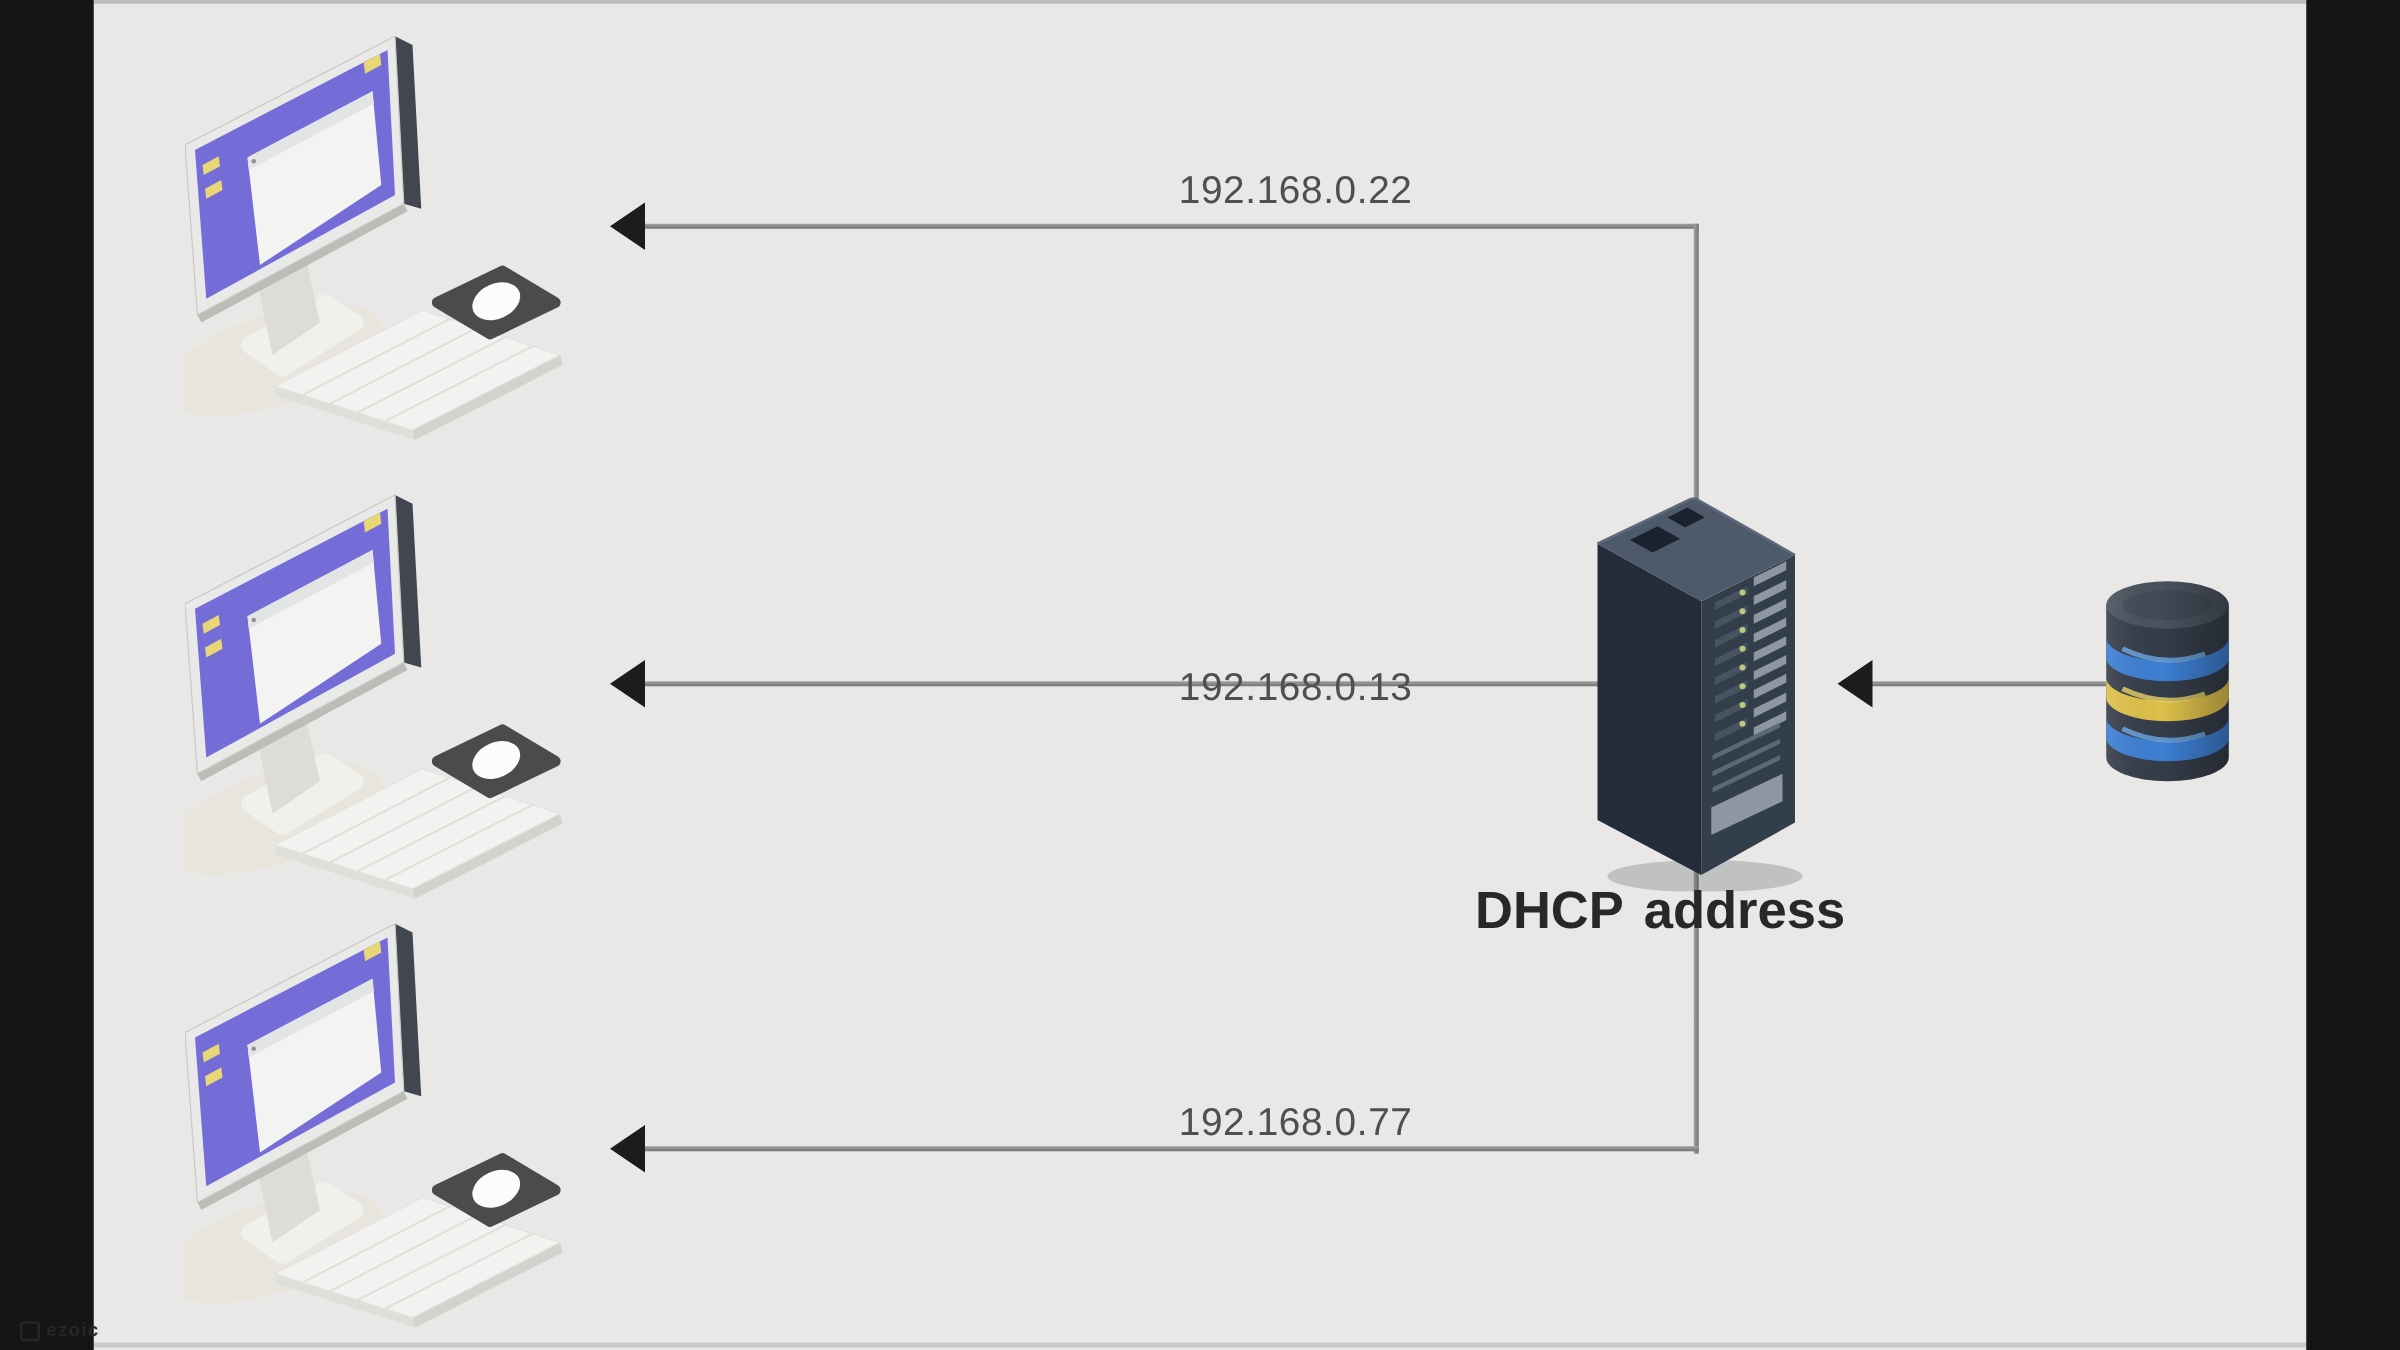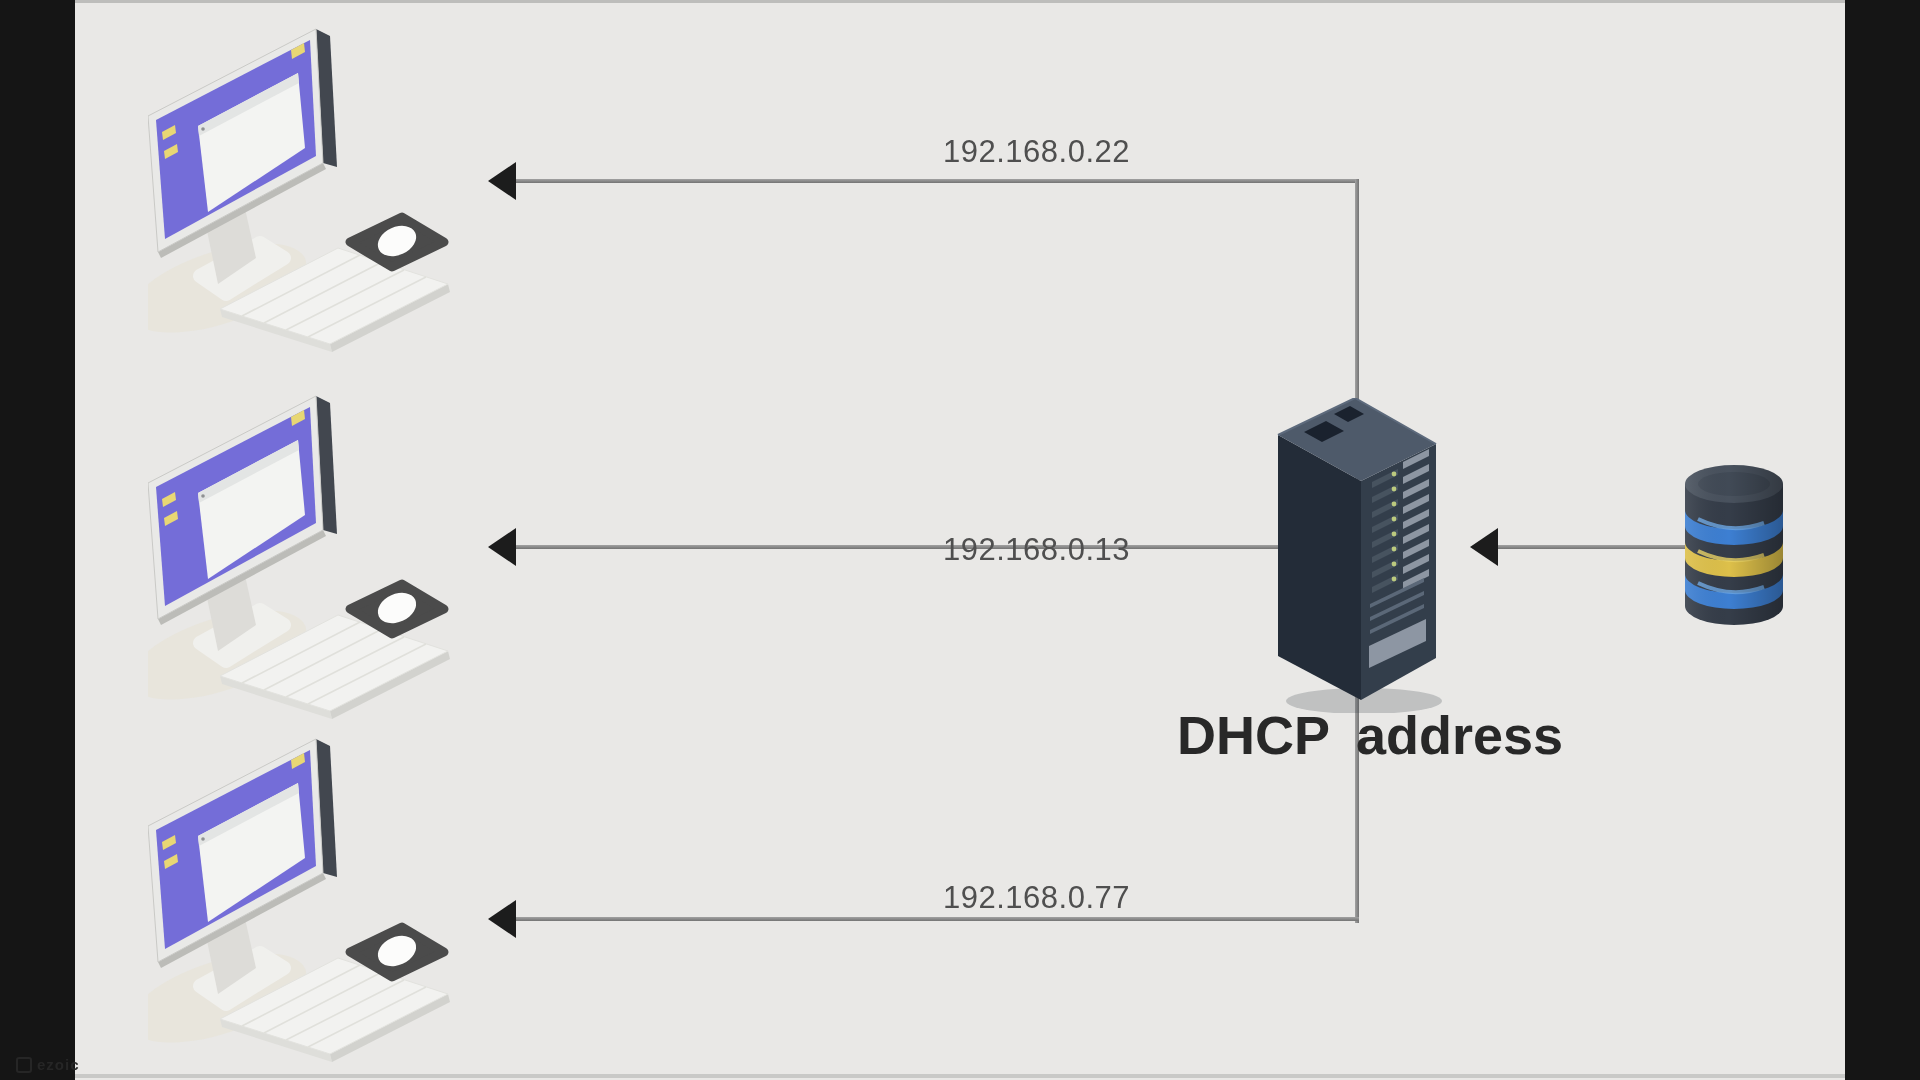--- a/index.html
+++ b/index.html
@@ -13,21 +13,21 @@
   .edge-strip.bottom{top:1074px;height:4px;background:#c9c9c7;}
   .hline{position:absolute;height:4px;background:linear-gradient(#a2a2a2,#747474);z-index:1;}
   .vline{position:absolute;width:4px;background:linear-gradient(to right,#a2a2a2,#747474);z-index:1;}
   .arrowhead-left{position:absolute;width:0;height:0;z-index:2;
     border-top:19px solid transparent;border-bottom:19px solid transparent;
     border-right:28px solid #1c1c1c;}
   .node{position:absolute;z-index:3;}
   .ip-label{position:absolute;width:400px;text-align:right;font-size:31px;
     letter-spacing:.5px;color:#4f4f4f;z-index:4;}
   .dhcp-label{position:absolute;left:1180px;top:704px;width:380px;display:flex;
-    justify-content:center;gap:26px;font-size:54px;font-weight:700;color:#282828;z-index:4;}
+    justify-content:flex-start;gap:16px;font-size:42px;font-weight:700;color:#282828;z-index:4;}
   .db-label{position:absolute;left:1610px;top:646px;width:260px;text-align:center;
     font-size:35px;font-weight:700;line-height:43px;color:#3b3b3b;z-index:4;}
   .watermark{position:absolute;left:16px;top:1056px;display:flex;align-items:flex-end;gap:5px;
     color:#262626;font-size:15px;font-weight:700;letter-spacing:1px;z-index:7;}
   .watermark .wm-box{width:12px;height:12px;border:2px solid #262626;border-radius:3px;}
 </style>
 </head>
 <body>
 
 <div class="screen">

